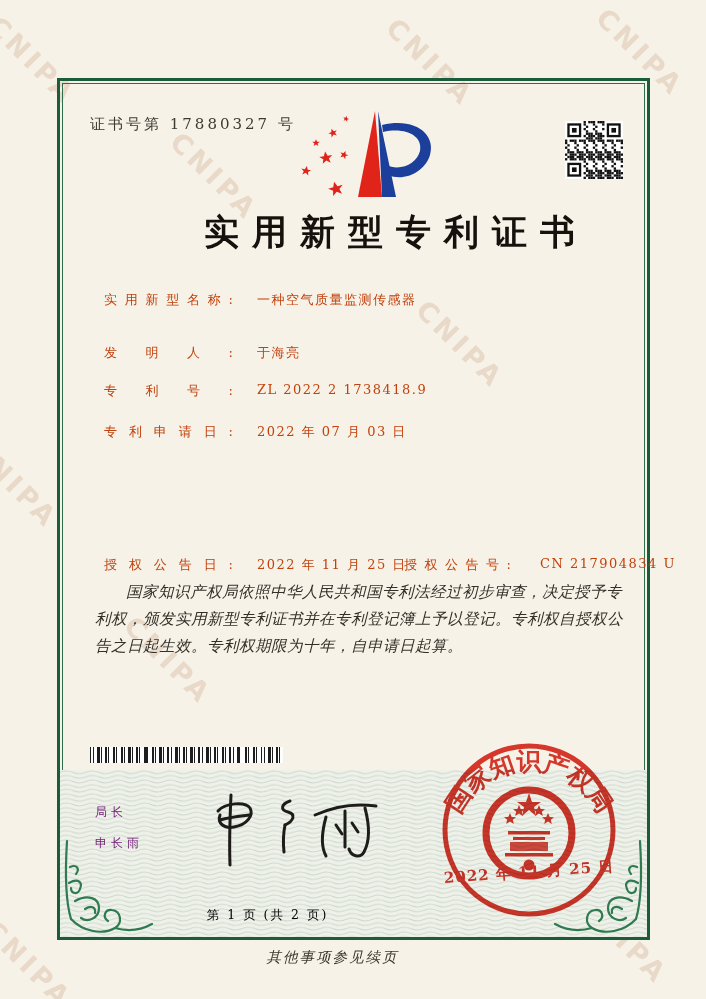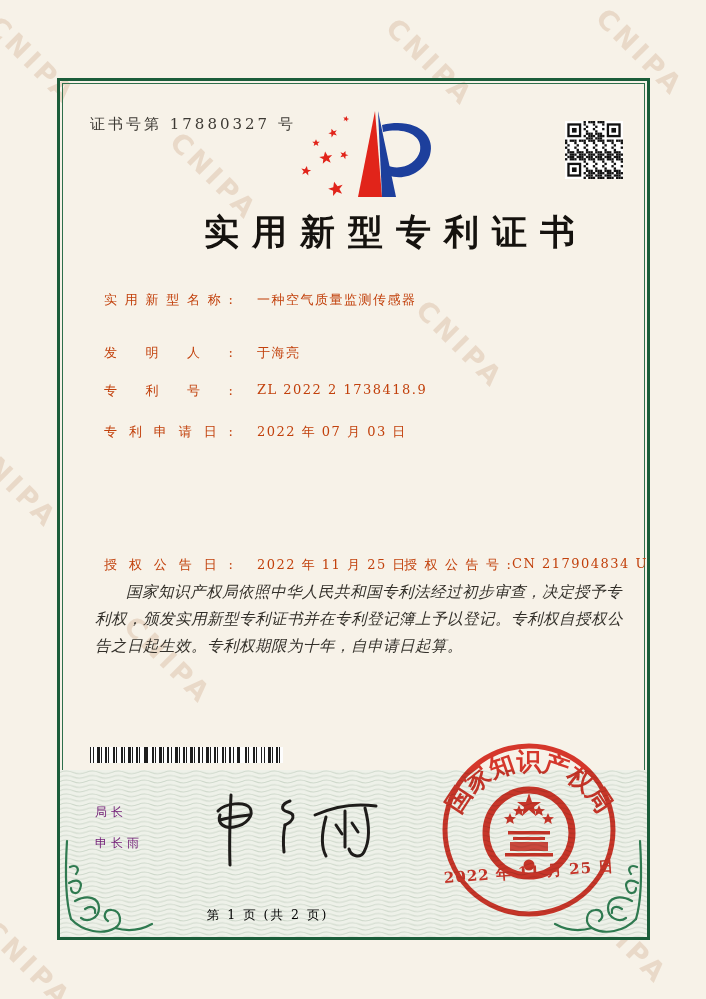--- a/index.html
+++ b/index.html
@@ -40,21 +40,21 @@
   
   .field{position:absolute; left:44px; font-size:13px; color:#c2410c; letter-spacing:1px;}
   .flabel{
     display:inline-block; width:130px; vertical-align:top;
     text-align:justify; text-align-last:justify;
   }
   .fvalue{display:inline-block; margin-left:23px; vertical-align:top; letter-spacing:1.5px;}
   .addr-lines{display:inline-block; margin-left:23px; vertical-align:top; letter-spacing:1px; line-height:24px;}
   .grant2{position:absolute; left:300px; top:0; white-space:nowrap;}
   .grant2 .flabel{width:108px;}
-  .grant2 .fvalue{margin-left:0;}
+  .grant2 .fvalue{margin-left:28px;}
   
   .body-text{
     position:absolute; left:35px; top:498px; width:536px;
     font-size:15.5px; line-height:27px; color:#33302a;
     font-style:italic; letter-spacing:0.5px;
   }
   .body-text p{margin:0; text-indent:2em;}
   
   .waveband{position:absolute; left:0; bottom:0; width:100%; height:167px; overflow:hidden;}
   .barcode{
@@ -484,14 +484,15 @@
             <rect x="77" y="112" width="48" height="3.5"></rect>
             <circle cx="101" cy="124" r="5.5"></circle>
           </g>
         </g>
         <text x="101" y="136" text-anchor="middle" font-size="15" font-weight="bold" fill="#d2281c" letter-spacing="1" font-family="DejaVu Serif, Liberation Serif, serif" transform="rotate(-4 101 130)" id="seal-date-text">2022 年 11 月 25 日</text>
       </svg>
     </div>
 
   </div>
 
+  <div class="footer-note">其他事项参见续页</div>
 
 </div>
 
 </body></html>

